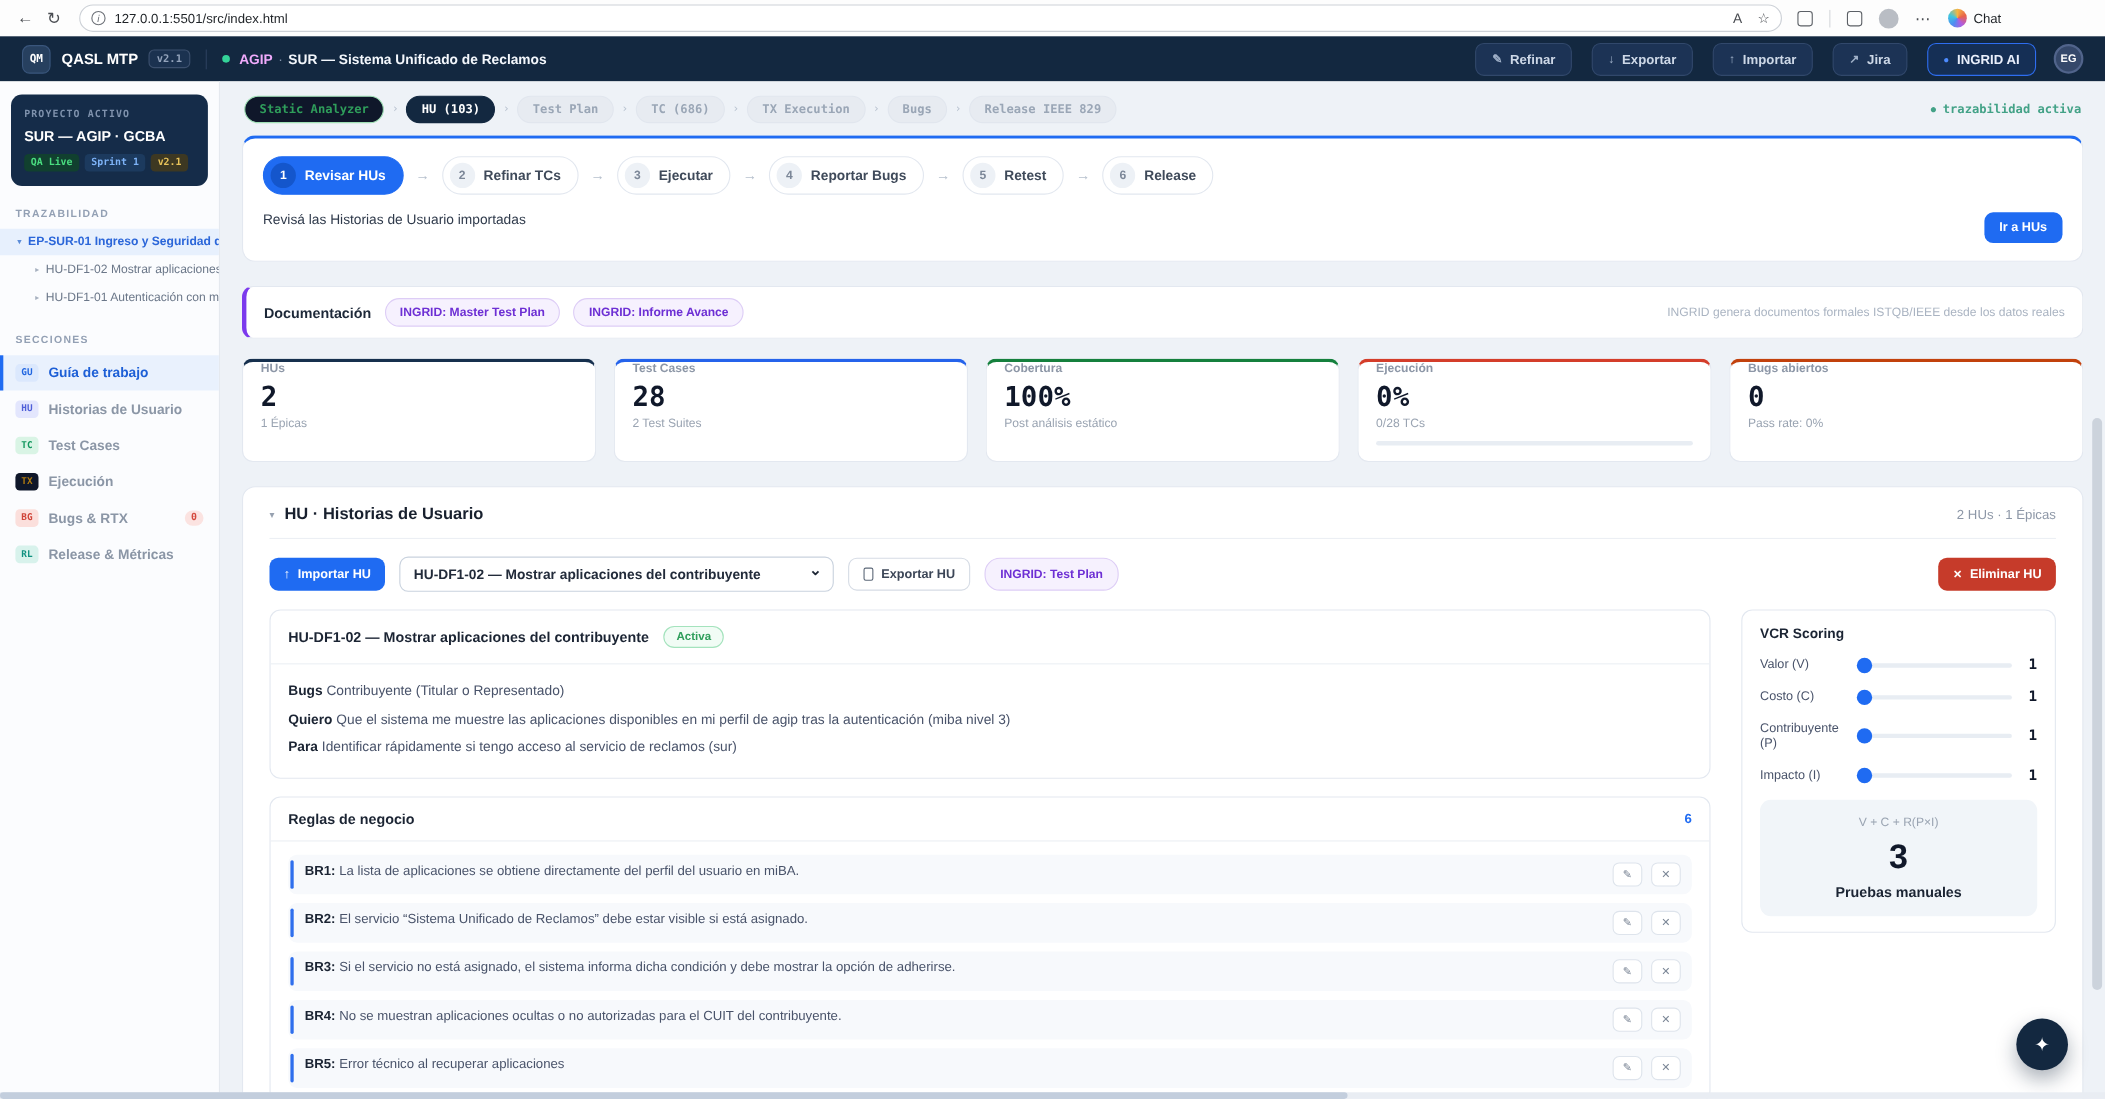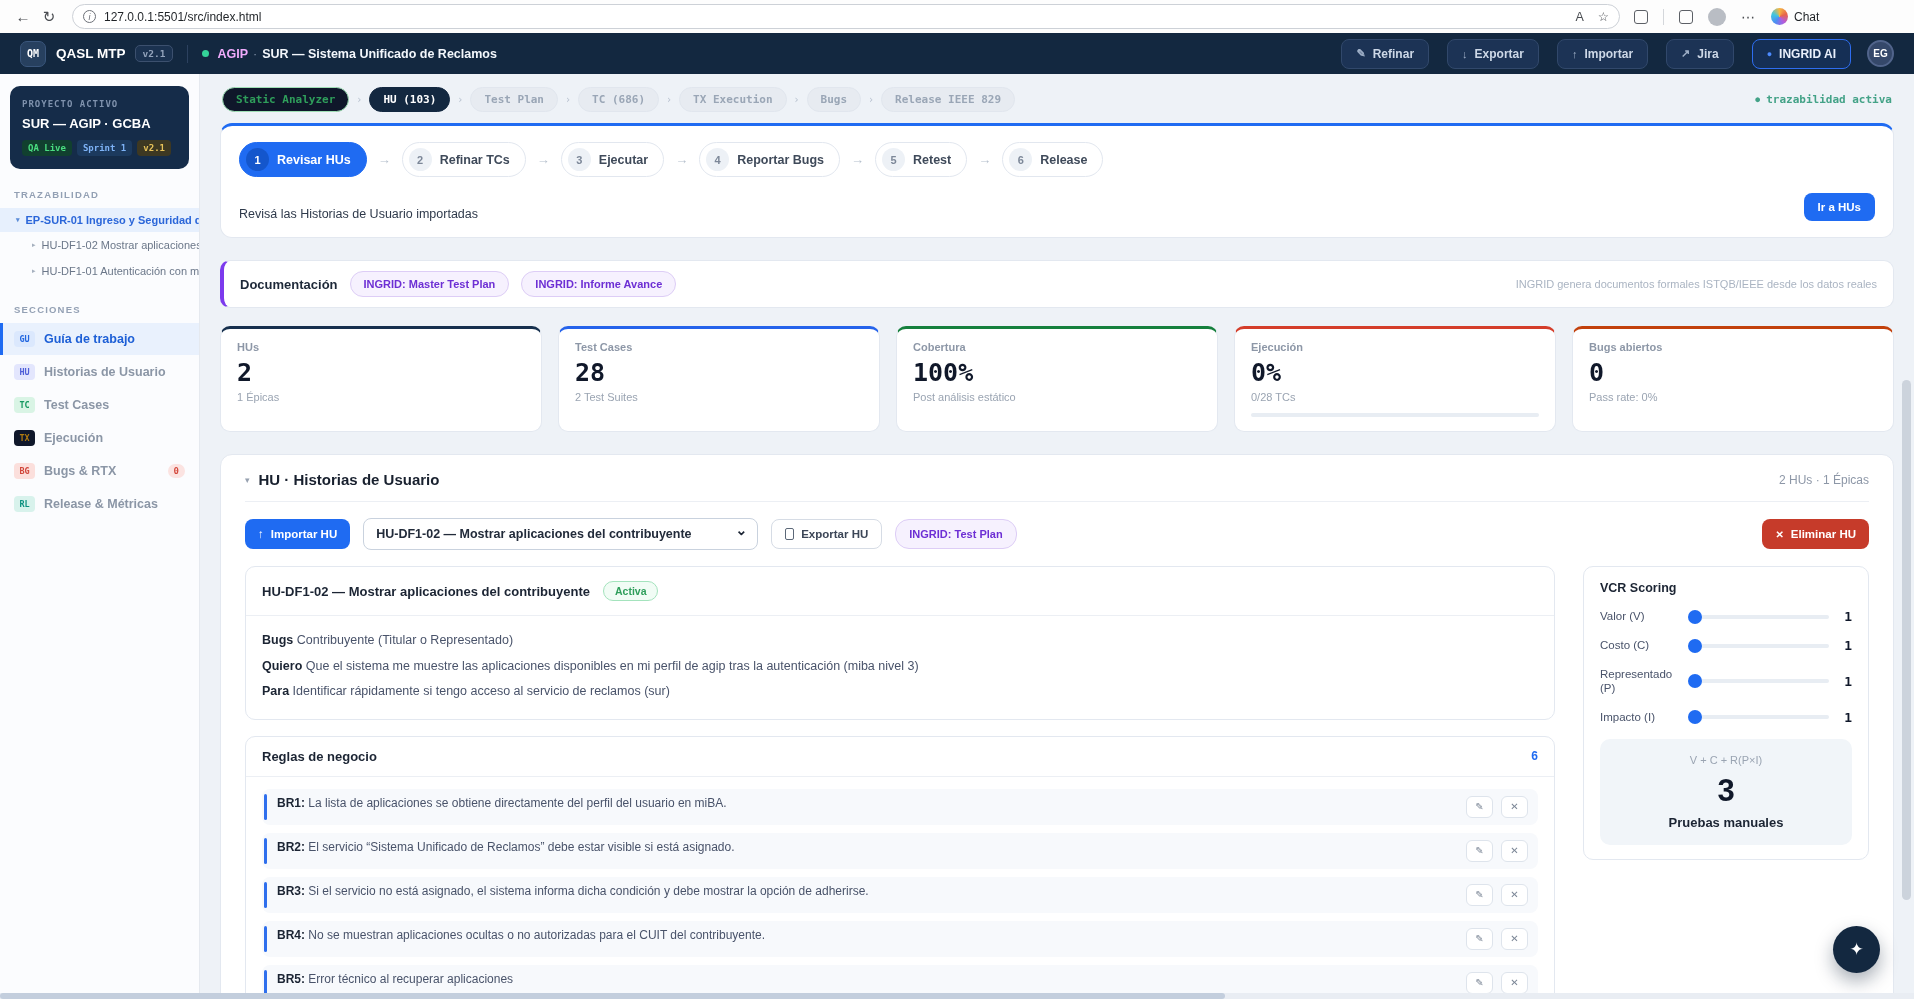--- a/index.html
+++ b/index.html
@@ -77,33 +77,33 @@
   
   .wf-card{background:#fff;border:1px solid #e3e8f0;border-top:3px solid #1f6bf2;border-radius:12px;padding:16px 18px}
   .wf-steps{display:flex;align-items:center;gap:11px}
   .step{display:flex;align-items:center;gap:8px;border:1px solid #e2e7ef;border-radius:20px;padding:5px 15px 5px 6px;background:#fff;cursor:pointer}
   .step-num{width:23px;height:23px;border-radius:50%;background:#edf1f6;color:#7c8798;font-size:11px;font-weight:700;flex:0 0 auto}
   .step-label{font-size:12.5px;font-weight:700;color:#3f4a5a;white-space:nowrap}
   .step.active{background:#1f6bf2;border-color:#1f6bf2}
   .step.active .step-num{background:#1456cc;color:#fff}
   .step.active .step-label{color:#fff}
   .step-arrow{color:#b6c0cd;font-size:13px}
-  .wf-foot{display:flex;align-items:flex-end;margin-top:16px}
+  .wf-foot{display:flex;align-items:flex-start;margin-top:16px}
   .wf-hint{font-size:12.5px;color:#2f3a4b}
   .btn-blue{margin-left:auto;background:#1f6bf2;color:#fff;font-size:11.5px;font-weight:700;border-radius:8px;padding:8px 14px;border:none;cursor:pointer}
 
   
   .doc-card{margin-top:22px;background:#fff;border:1px solid #e3e8f0;border-left:4px solid #7c3aed;border-radius:10px;padding:10px 16px;display:flex;align-items:center;gap:12px}
   .doc-title{font-size:13px;font-weight:700;color:#1d2838}
   .doc-pill{background:#f6f1fe;border:1px solid #ddcdf6;color:#6d2fd4;font-size:11px;font-weight:600;border-radius:14px;padding:6px 13px;cursor:pointer}
   .doc-note{margin-left:auto;font-size:11px;color:#aab4c2}
 
   
   .stats{display:grid;grid-template-columns:repeat(5,1fr);gap:16px;margin-top:18px}
-  .stat{background:#fff;border:1px solid #e3e8f0;border-top:3px solid #999;border-radius:10px;padding:12px 16px 14px}
+  .stat{background:#fff;border:1px solid #e3e8f0;border-top:3px solid #999;border-radius:10px;padding:0 16px 14px}
   .stat-label{font-size:11px;color:#8d97a7;font-weight:600}
   .stat-value{font:700 25px "DejaVu Sans Mono",monospace;color:#10182a;margin:5px 0 4px}
   .stat-sub{font-size:11px;color:#9aa4b2}
   .stat-track{height:4px;background:#e8edf3;border-radius:2px;margin-top:10px}
 
   
   .hu-section{margin-top:22px;background:#fff;border:1px solid #e3e8f0;border-radius:12px;padding:16px 24px;min-height:560px}
   .hu-head{display:flex;align-items:center;gap:9px;padding-bottom:13px;border-bottom:1px solid #eceff4}
   .hu-caret{color:#97a1b0;font-size:9px}
   .hu-title{font-size:15px;font-weight:700;color:#18202e}
@@ -467,21 +467,21 @@
             <span class="vcr-val">1</span>
           </div>
           <div class="vcr-row">
             <span class="vcr-label">Costo (C)</span>
             <span class="vcr-track">
                 <span class="vcr-thumb"></span>
               </span>
             <span class="vcr-val">1</span>
           </div>
           <div class="vcr-row">
-            <span class="vcr-label">Representado (P)</span>
+            <span class="vcr-label">Contribuyente (P)</span>
             <span class="vcr-track">
                 <span class="vcr-thumb"></span>
               </span>
             <span class="vcr-val">1</span>
           </div>
           <div class="vcr-row">
             <span class="vcr-label">Impacto (I)</span>
             <span class="vcr-track">
                 <span class="vcr-thumb"></span>
               </span>

